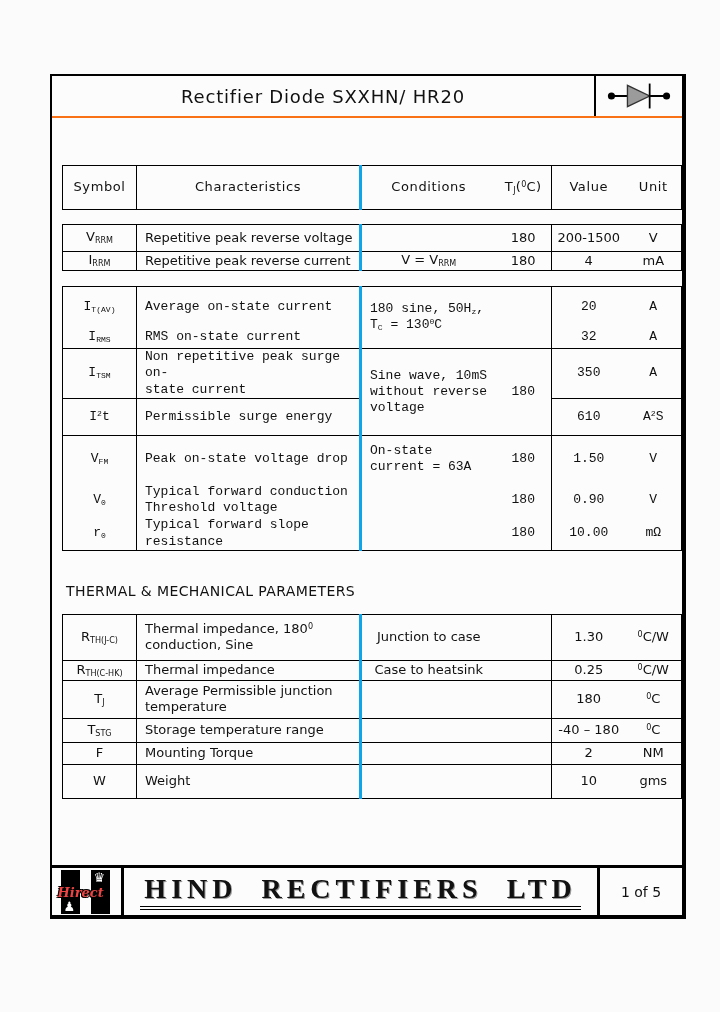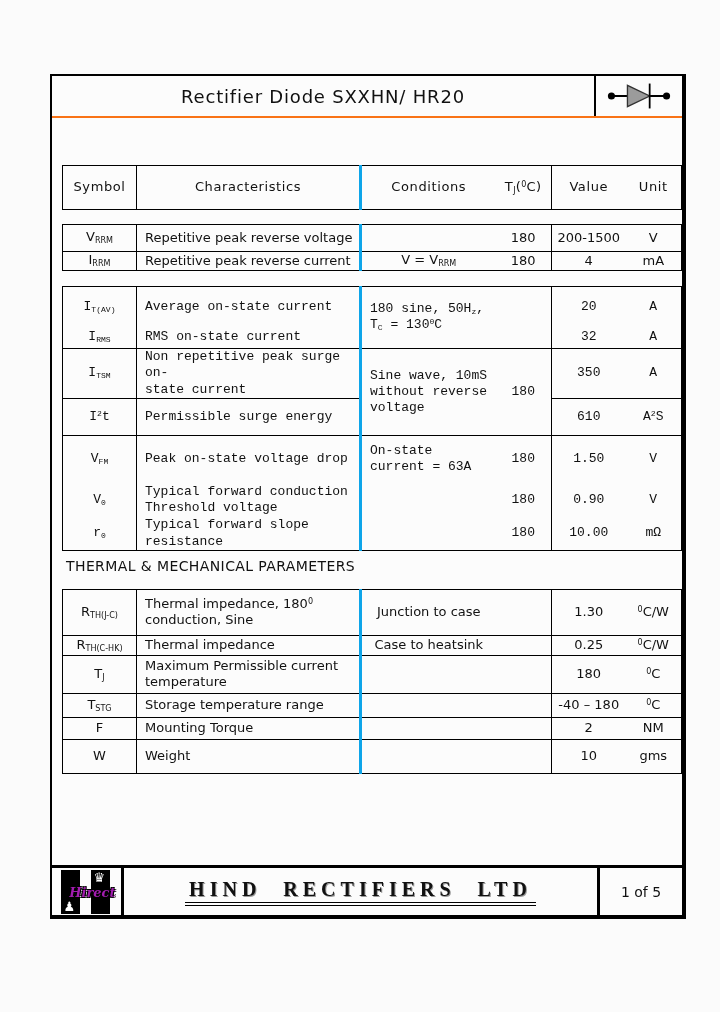--- a/index.html
+++ b/index.html
@@ -44,21 +44,21 @@
   }
   
   .content { flex: 1 1 auto; position: relative; }
   .section-heading {
     margin: 0 0 0 14px;
     font-size: 14px;
     letter-spacing: 0.4px;
   }
   .sh-blocking   { margin-top: 18px; }
   .sh-conducting { margin-top: 16px; }
-  .sh-thermal    { margin-top: 7px; }
+  .sh-thermal    { margin-top: 32px; }
   
   .ptable {
     border-collapse: collapse;
     table-layout: fixed;
     width: 619px;
     margin-left: 10px;
     border: 1px solid #000;
     font-size: 13px;
     line-height: 1.25;
   }
@@ -96,21 +96,21 @@
     border-right: 3px solid #000;
     display: flex; align-items: center; justify-content: center;
   }
   .company-cell {
     flex: 1;
     display: flex; align-items: center; justify-content: center;
   }
   .company-name {
     font-family: "Liberation Serif", "DejaVu Serif", serif;
     font-weight: bold;
-    font-size: 20px;
+    font-size: 28px;
     letter-spacing: 5px;
     word-spacing: 12px;
     border-bottom: 4px double #000;
     padding: 0 4px 1px 4px;
     text-shadow: 1px 1px 0 #9a9a9a;
     white-space: nowrap;
   }
   .page-cell {
     flex: 0 0 85px;
     box-sizing: border-box;
@@ -121,24 +121,24 @@
   
   .hirect-logo { position: relative; width: 58px; height: 44px; }
   .logo-bar { position: absolute; top: 0; width: 19px; height: 44px; background: #000; }
   .logo-bar-left  { left: 3px; }
   .logo-bar-right { left: 33px; }
   .logo-glyph { position: absolute; color: #fff; font-size: 13px; line-height: 1; }
   .logo-glyph.crown { left: 36px; top: 1px; }
   .logo-glyph.pawn  { left: 6px;  top: 30px; }
   .logo-word {
     position: absolute; left: 0; top: 15px; width: 58px;
-    text-align: right;
+    text-align: left;
     font-family: "DejaVu Serif", serif;
     font-style: italic; font-weight: bold;
-    font-size: 13px; color: #a21caf;
+    font-size: 13px; color: #ef4444;
     text-shadow: -1px -1px 0 #000, 1px -1px 0 #000, -1px 1px 0 #000, 1px 1px 0 #000;
   }
 </style>
 </head>
 <body>
 
 <div class="page-frame">
 
   <div class="title-bar">
     <div class="title-text">Rectifier Diode SXXHN/ HR20</div>
@@ -298,21 +298,21 @@
       <tr class="hl" style="height:20px">
         <td class="sym">R<sub>TH(C-HK)</sub></td>
         <td class="char">Thermal impedance</td>
         <td class="cond-c">Case to heatsink</td>
         <td class="tj br"></td>
         <td class="val">0.25</td>
         <td class="unit"><sup>0</sup>C/W</td>
       </tr>
       <tr class="hl" style="height:38px">
         <td class="sym">T<sub>J</sub></td>
-        <td class="char">Maximum Permissible current
+        <td class="char">Average Permissible junction
 temperature</td>
         <td class="cond-c"></td>
         <td class="tj br"></td>
         <td class="val">180</td>
         <td class="unit"><sup>0</sup>C</td>
       </tr>
       <tr class="hl" style="height:24px">
         <td class="sym">T<sub>STG</sub></td>
         <td class="char">Storage temperature range</td>
         <td class="cond-c"></td>

